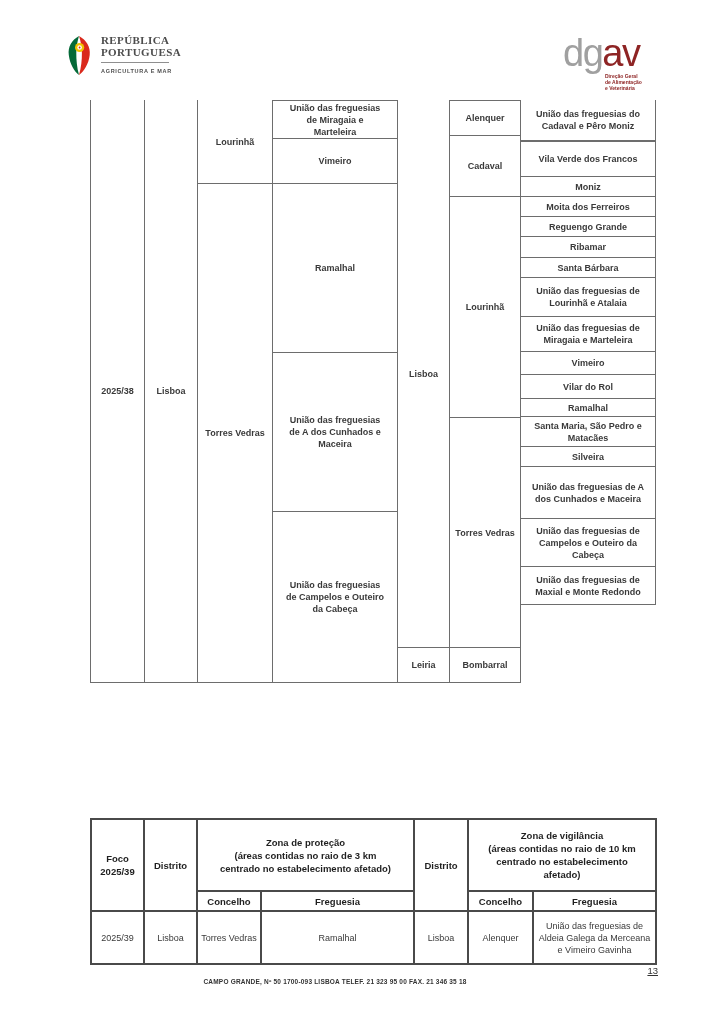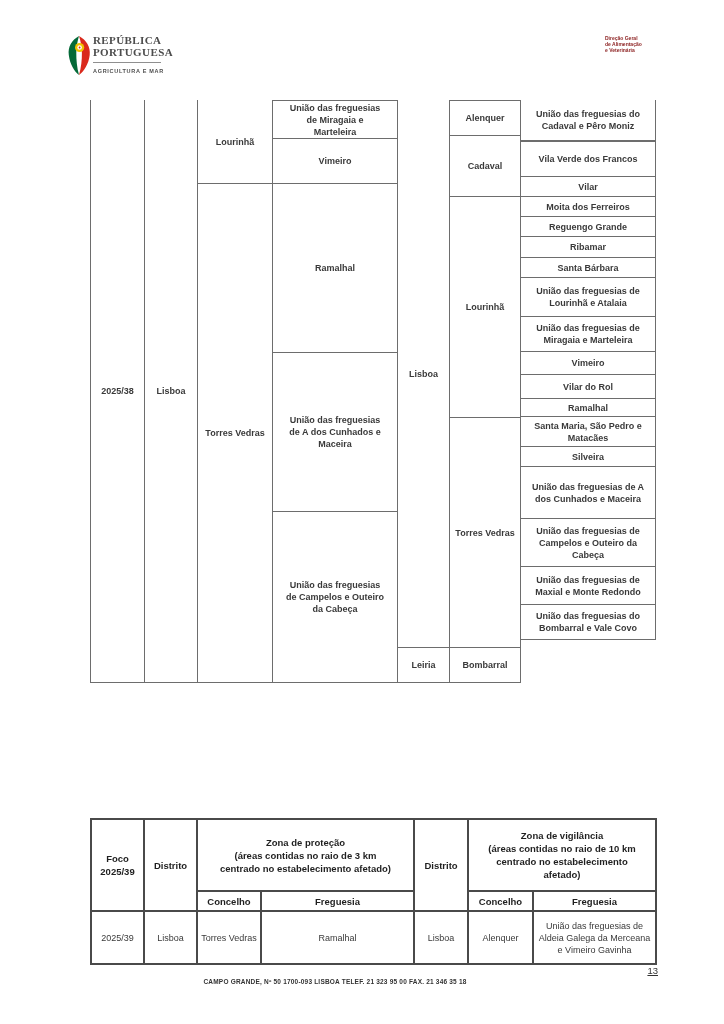--- a/index.html
+++ b/index.html
@@ -4,21 +4,21 @@
 <style>
   html,body { margin:0; padding:0; background:#e8e8e8; }
   .page {
     position:relative; width:724px; height:1024px; margin:0 auto;
     background:#ffffff; overflow:hidden;
     font-family:"Liberation Sans", sans-serif; color:#3a3a3a;
   }
 
   
   .gov-logo { position:absolute; left:66px; top:35px; display:flex; }
-  .gov-text { }
+  .gov-text { margin-left:8px; }
   .gov-title {
     font-family:"Liberation Serif", serif; font-weight:bold;
     font-size:11px; line-height:11.5px; letter-spacing:0.4px; color:#4d4d4d;
     white-space:pre-line;
   }
   .gov-divider { width:68px; border-top:1px solid #8f8f8f; margin:4px 0 5px 0; }
   .gov-ministry { font-size:5.5px; font-weight:bold; letter-spacing:0.7px; color:#4d4d4d; }
 
   .dgav-logo { position:absolute; left:563px; top:34px; width:100px; }
   .dgav-word { font-size:38px; line-height:38px; letter-spacing:-1.5px; font-weight:normal; }
@@ -79,20 +79,21 @@
     </span>
     <div class="gov-text">
       <div class="gov-title prel">REPÚBLICA
 PORTUGUESA</div>
       <div class="gov-divider"></div>
       <div class="gov-ministry">AGRICULTURA E MAR</div>
     </div>
   </div>
 
   <div class="dgav-logo">
+    <div class="dgav-word"><span style="color:#a0a0a0">dg</span><span style="color:#8e2424">av</span></div>
     <div class="dgav-sub" style="color:#8e2424">Direção Geral
 de Alimentação
 e Veterinária</div>
   </div>
 
   <div class="t1">
 
     <div class="col" style="width:54px">
       <div class="cell" style="height:583px">2025/38</div>
     </div>
@@ -123,36 +124,35 @@
       <div class="cell bt" style="height:36px">Alenquer</div>
       <div class="cell" style="height:61px">Cadaval</div>
       <div class="cell" style="height:221px">Lourinhã</div>
       <div class="cell" style="height:230px">Torres Vedras</div>
       <div class="cell" style="height:35px">Bombarral</div>
     </div>
 
     <div class="col" style="width:135px">
       <div class="cell padS" style="height:41px">União das freguesias do Cadaval e Pêro Moniz</div>
       <div class="cell bt padS" style="height:36px">Vila Verde dos Francos</div>
-      <div class="cell padS" style="height:20px">Vilar</div>
+      <div class="cell padS" style="height:20px">Moniz</div>
       <div class="cell padS" style="height:20px">Moita dos Ferreiros</div>
       <div class="cell padS" style="height:20px">Reguengo Grande</div>
       <div class="cell padS" style="height:21px">Ribamar</div>
       <div class="cell padS" style="height:20px">Santa Bárbara</div>
       <div class="cell padS" style="height:39px">União das freguesias de Lourinhã e Atalaia</div>
       <div class="cell padS" style="height:35px">União das freguesias de Miragaia e Marteleira</div>
       <div class="cell padS" style="height:23px">Vimeiro</div>
       <div class="cell padS" style="height:24px">Vilar do Rol</div>
       <div class="cell padS" style="height:18px">Ramalhal</div>
       <div class="cell padS" style="height:30px">Santa Maria, São Pedro e Matacães</div>
       <div class="cell padS" style="height:20px">Silveira</div>
       <div class="cell padS" style="height:52px">União das freguesias de A dos Cunhados e Maceira</div>
       <div class="cell padS" style="height:48px">União das freguesias de Campelos e Outeiro da Cabeça</div>
       <div class="cell padS" style="height:38px">União das freguesias de Maxial e Monte Redondo</div>
-      <div class="cell padS" style="height:35px">União das freguesias do Bombarral e Vale Covo</div>
     </div>
   </div>
 
   <div class="t2">
     <div class="cell hd prel" style="grid-row:1/3; grid-column:1">Foco
 2025/39</div>
     <div class="cell hd" style="grid-row:1/3; grid-column:2">Distrito</div>
     <div class="cell hd prel" style="grid-row:1; grid-column:3/5">Zona de proteção
 (áreas contidas no raio de 3 km
 centrado no estabelecimento afetado)</div>

